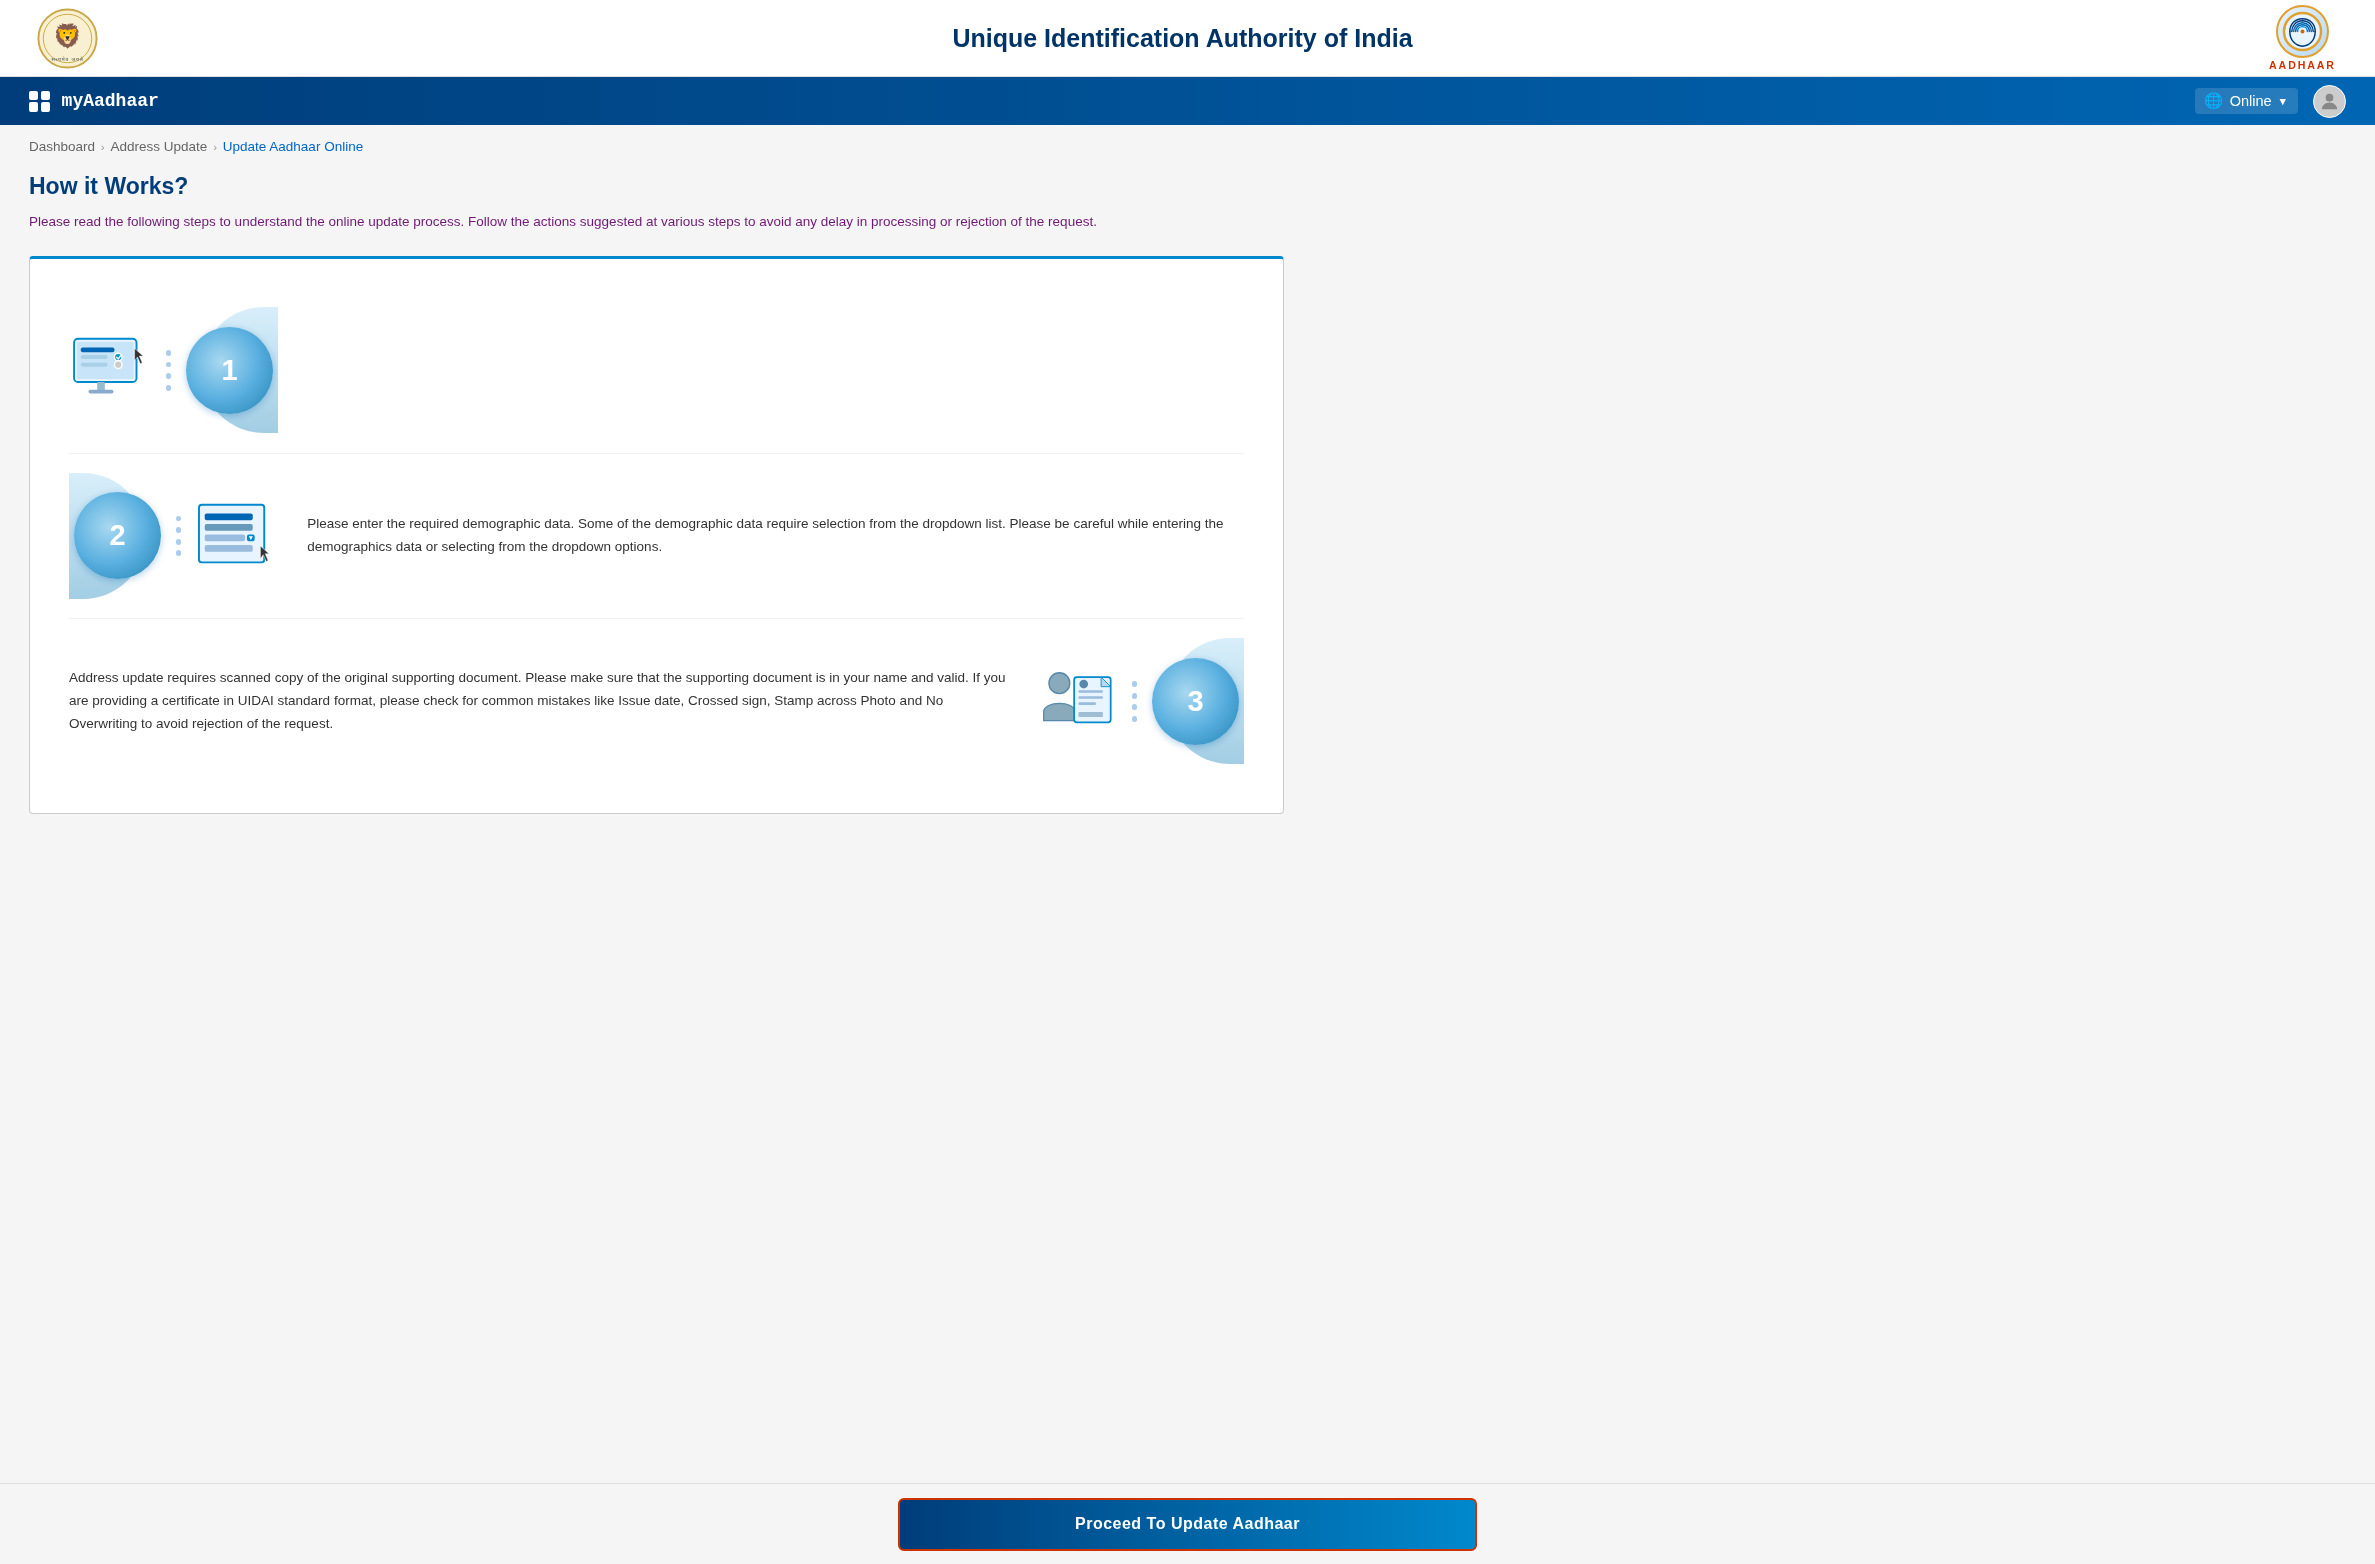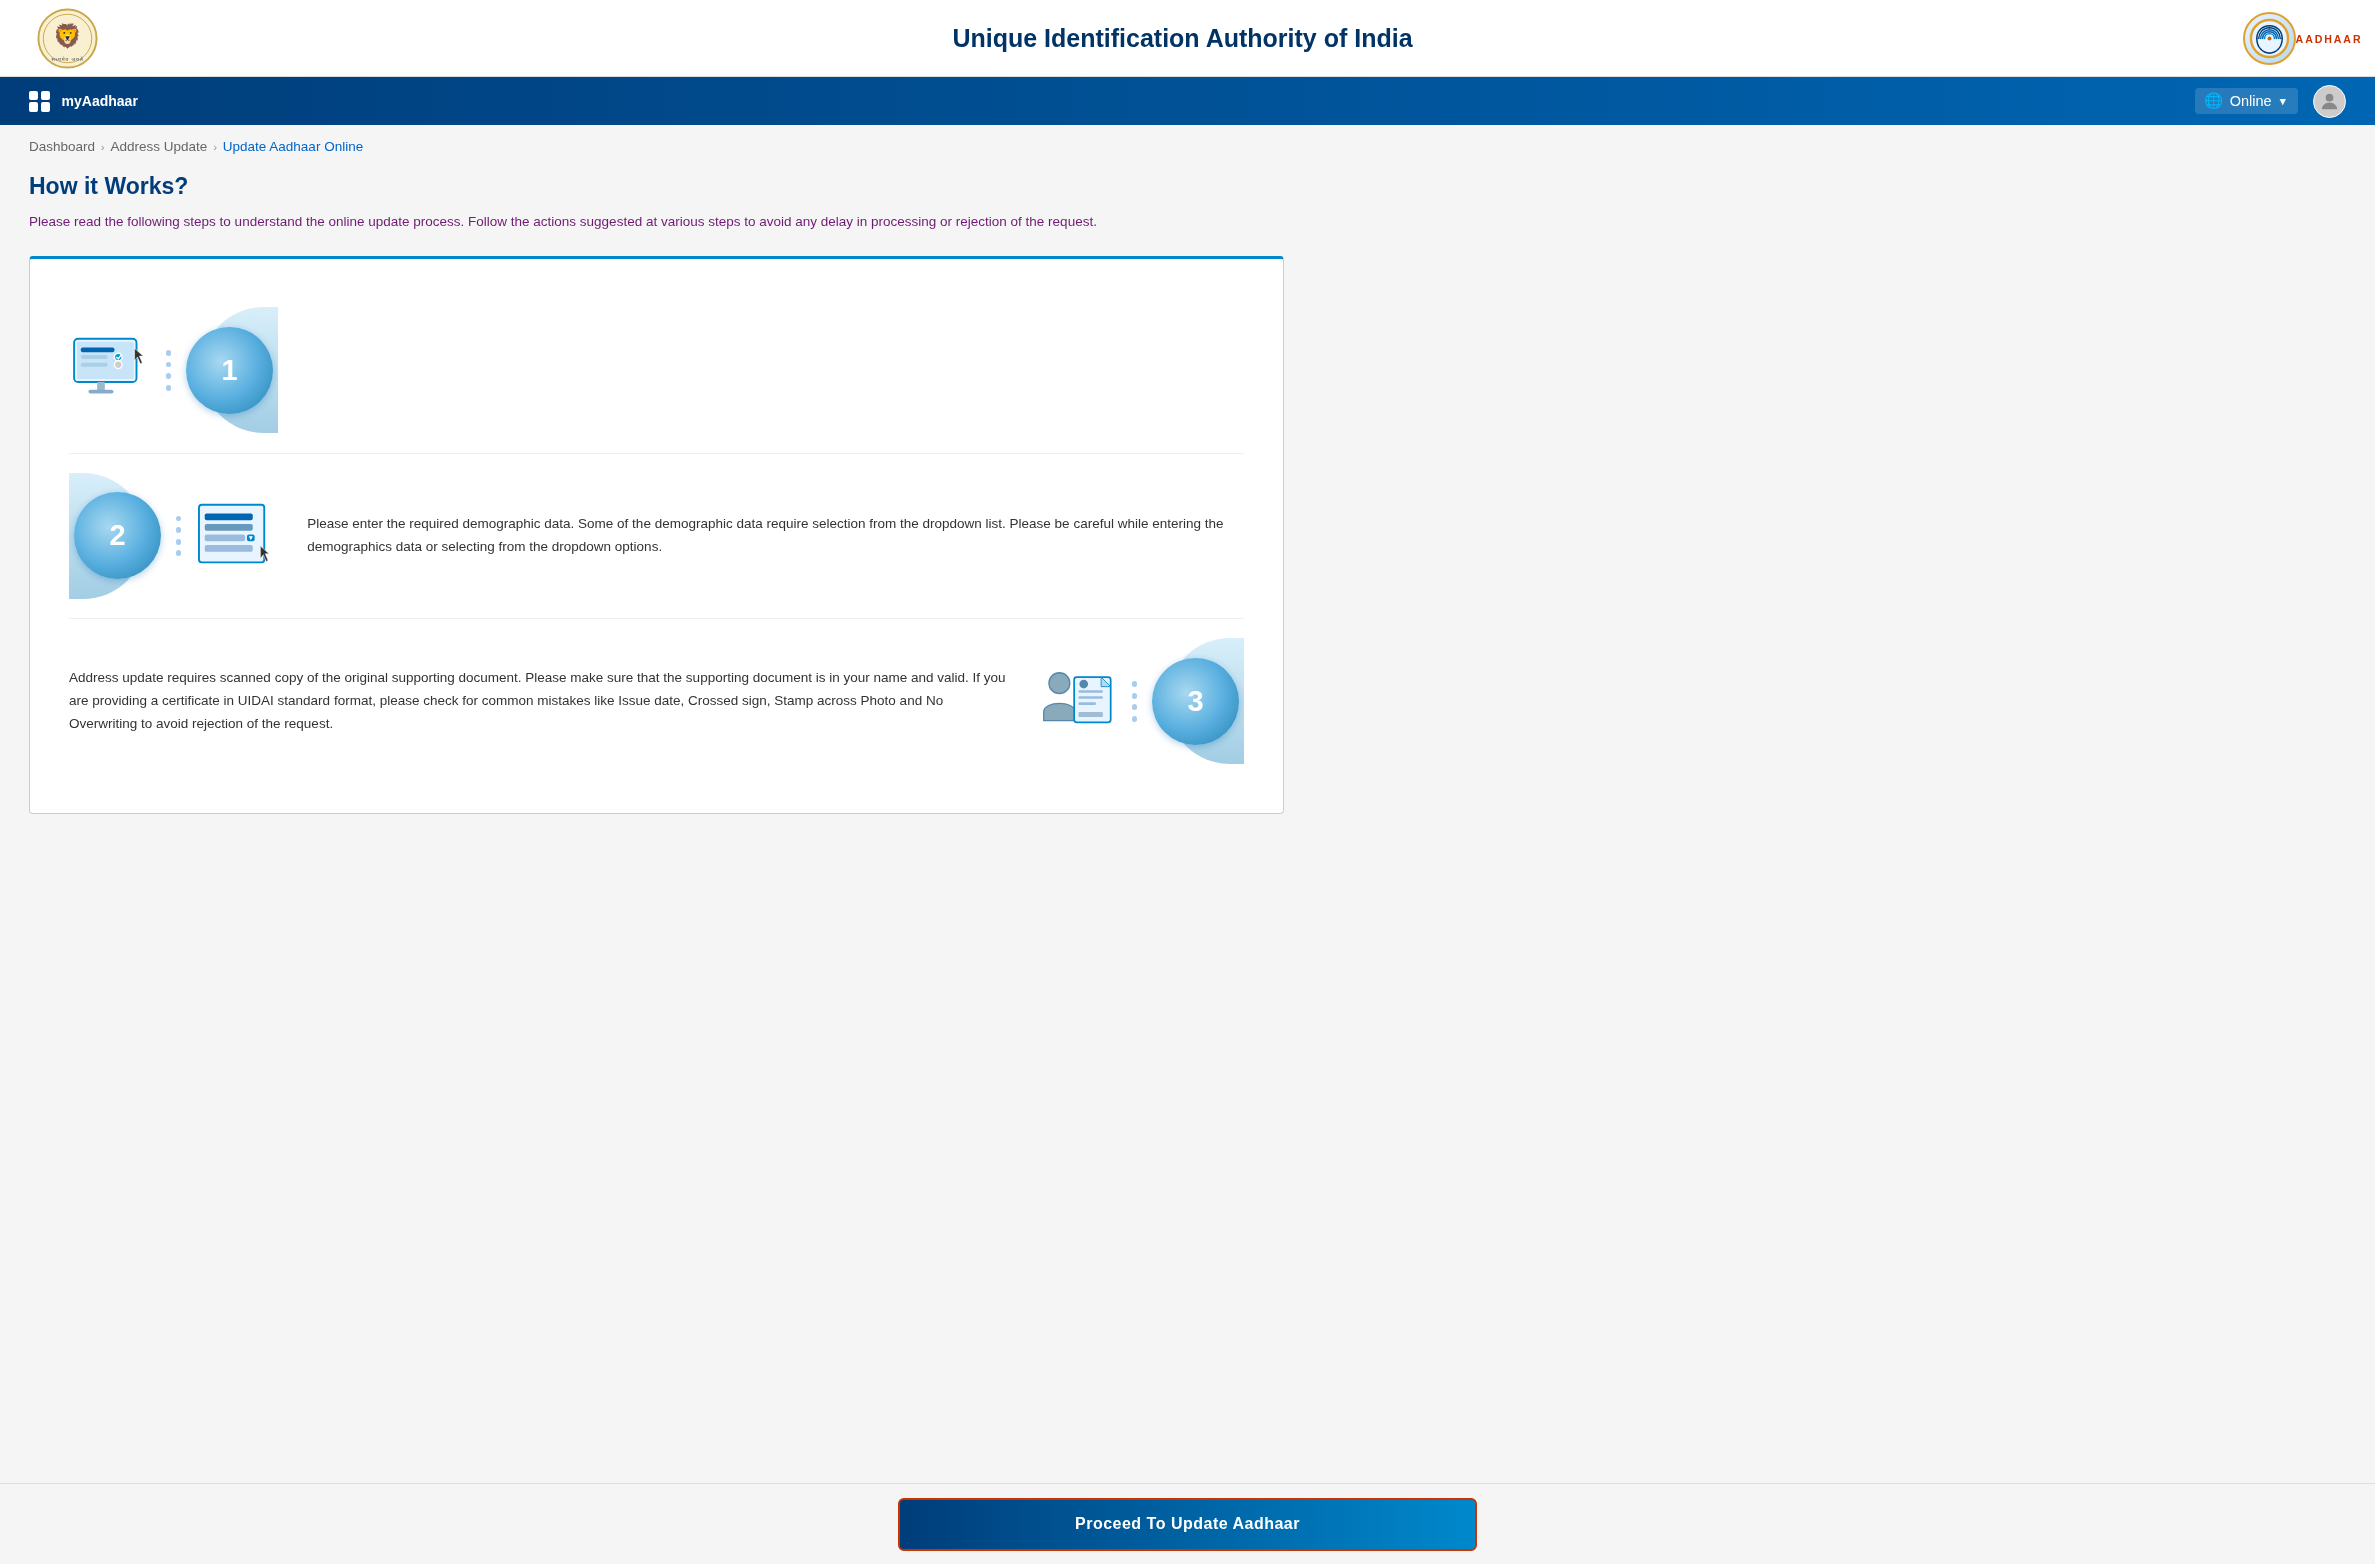--- a/index.html
+++ b/index.html
@@ -34,21 +34,21 @@
     .logo-right {
       width: 87px;
       height: 63px;
       display: flex;
       align-items: center;
       justify-content: center;
     }
 
     
     .aadhaar-logo {
-      display: flex; flex-direction: row; align-items: center;
+      display: flex; flex-direction: column; align-items: center;
     }
     .aadhaar-logo-icon {
       width: 53px; height: 53px;
       border-radius: 50%;
       background: linear-gradient(135deg, #e8f4ff 0%, #b8d8f0 100%);
       border: 2.9px solid #e0a030;
       display: flex; align-items: center; justify-content: center;
       position: relative;
       overflow: hidden;
     }
@@ -69,21 +69,21 @@
       display: flex; align-items: center; gap: 11.6px;
     }
     .nav-grid-icon {
       display: grid; grid-template-columns: 1fr 1fr; gap: 2.9px;
       width: 21px; height: 21px;
     }
     .nav-grid-icon span {
       background: #fff; border-radius: 1.9px; display: block;
     }
     .nav-title {
-      color: #fff; font-size: 14px; font-weight: bold;
+      color: #fff; font-size: 18px; font-weight: bold; font-family: Liberation Mono, monospace;
     }
     .nav-right {
       display: flex; align-items: center; gap: 15.4px;
     }
     .lang-selector {
       display: flex; align-items: center; gap: 5.8px;
       color: #fff; font-size: 14.5px; cursor: pointer;
       background: rgba(255,255,255,0.15); padding: 3.9px 9.7px; border-radius: 3.9px;
     }
     .user-avatar {

